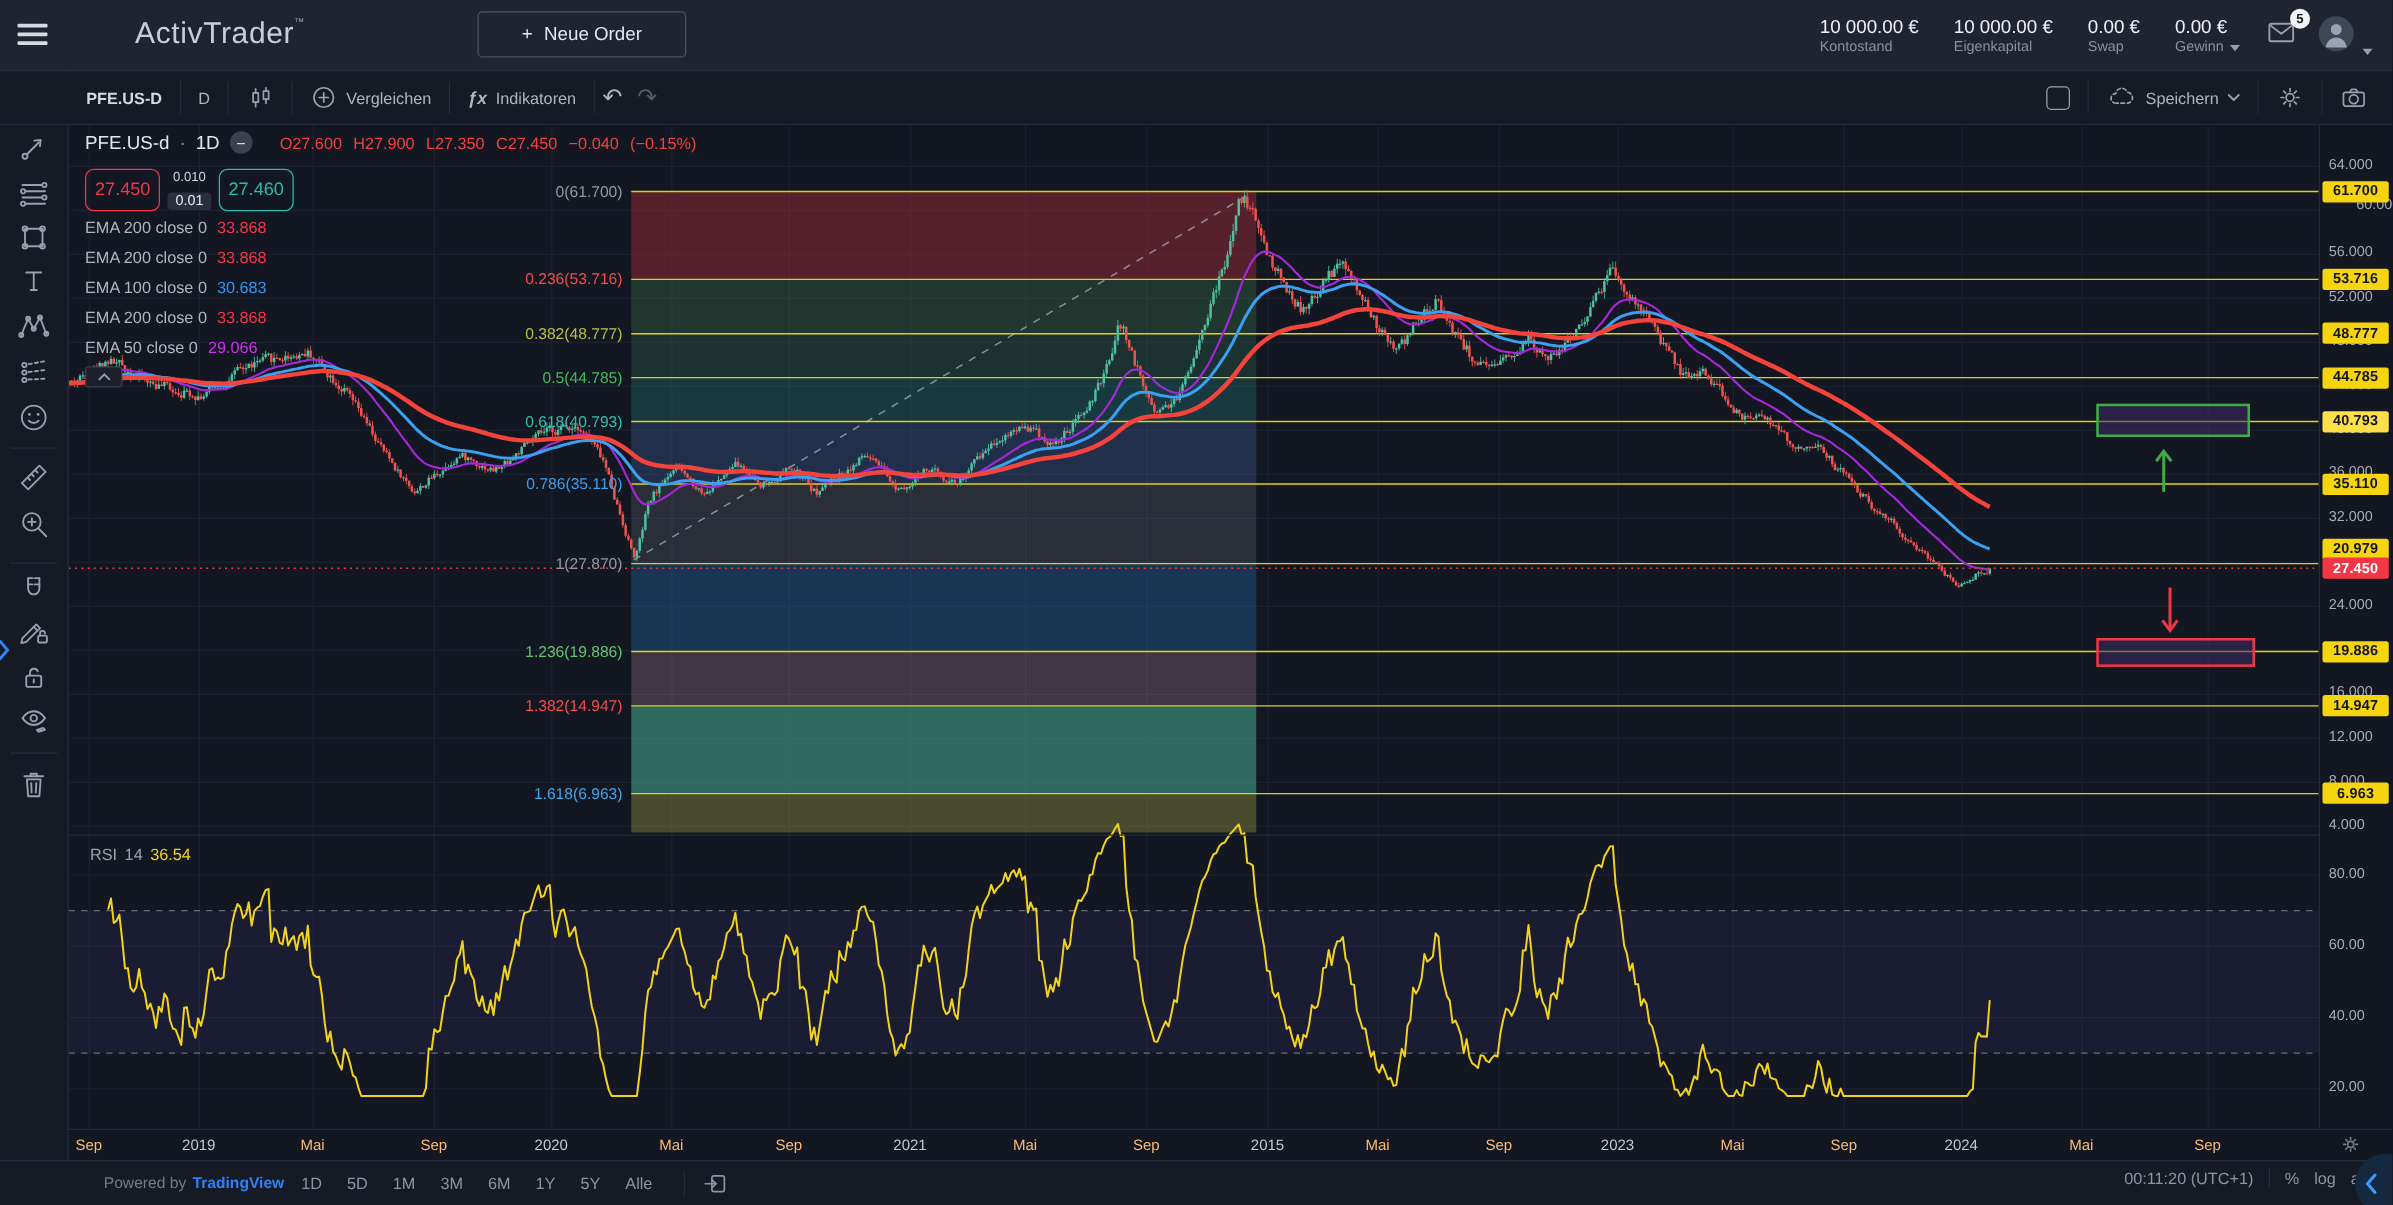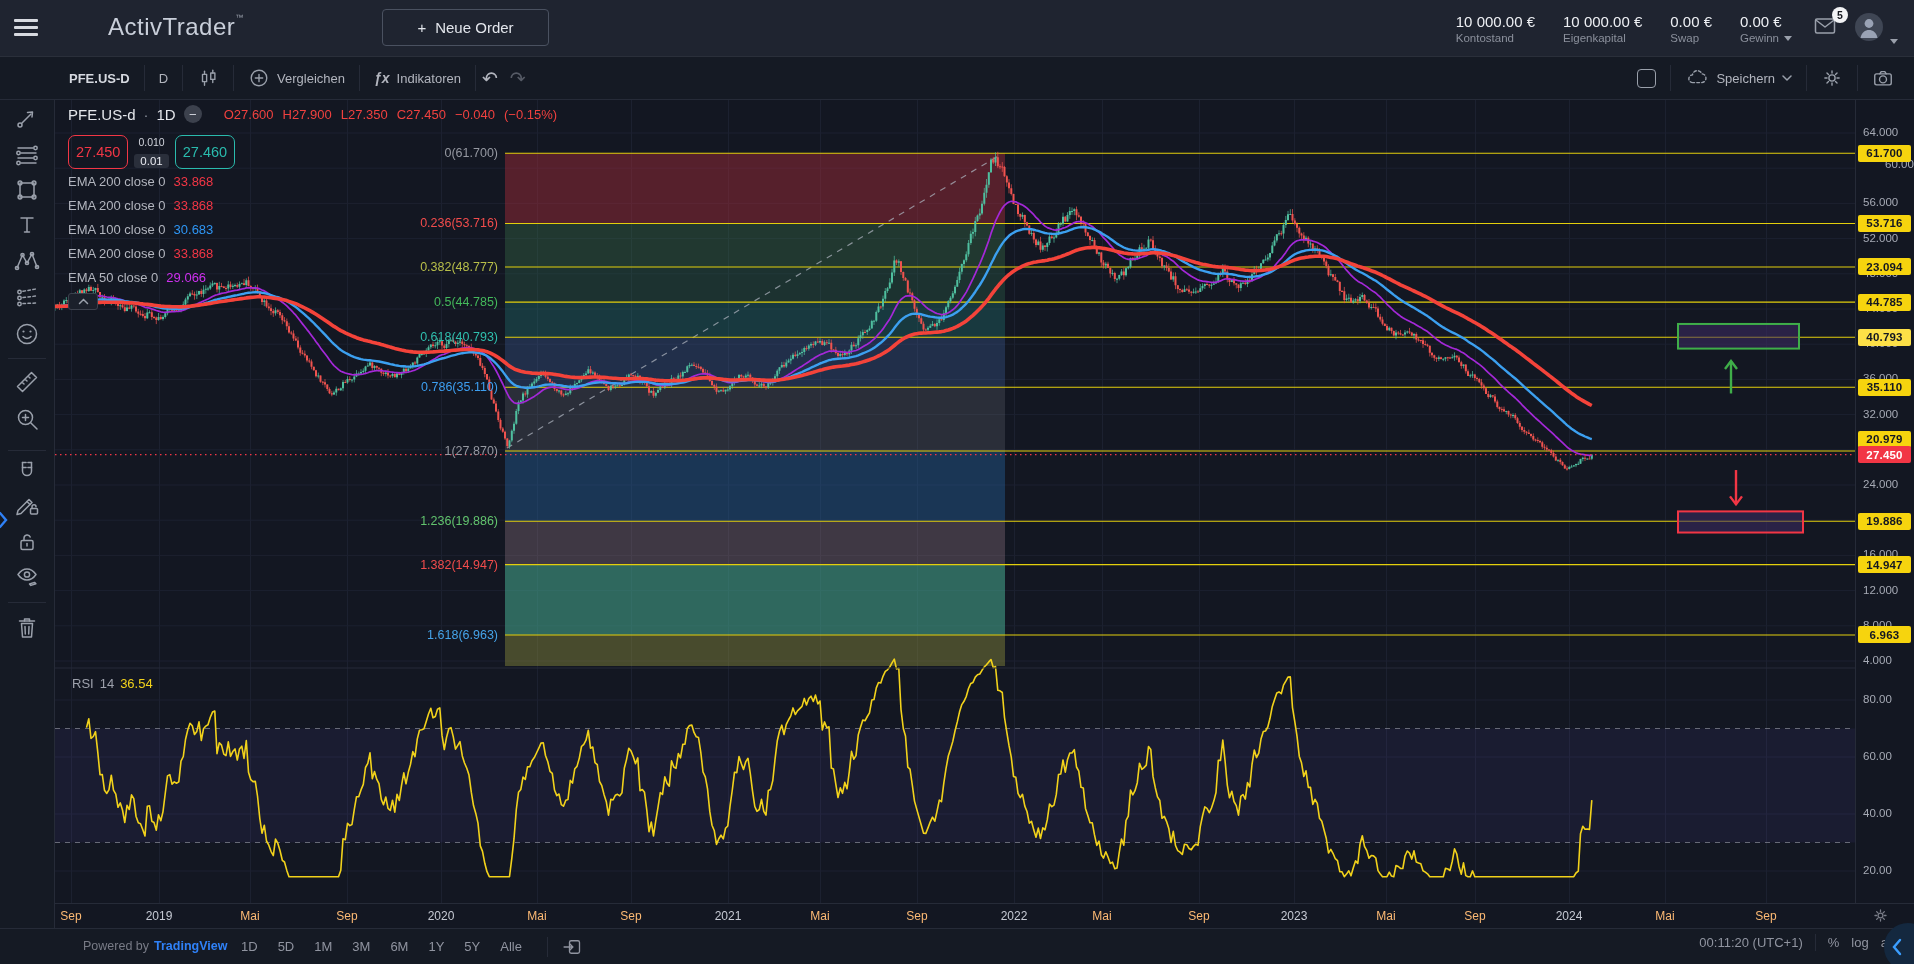--- a/index.html
+++ b/index.html
@@ -492,42 +492,42 @@
       <div class="ax-lbl" style="top: 448.4px;">16.000</div>
       <div class="ax-lbl" style="top: 483.6px;">12.000</div>
       <div class="ax-lbl" style="top: 518.8px;">8.000</div>
       <div class="ax-lbl" style="top: 554px;">4.000</div>
       <div class="ax-lbl" style="top: 593px;">80.00</div>
       <div class="ax-lbl" style="top: 650px;">60.00</div>
       <div class="ax-lbl" style="top: 707px;">40.00</div>
       <div class="ax-lbl" style="top: 764px;">20.00</div>
       <div class="badge" style="top: 44.74px; background: rgb(246, 212, 14);">61.700</div>
       <div class="badge" style="top: 114.999px; background: rgb(246, 212, 14);">53.716</div>
-      <div class="badge" style="top: 158.462px; background: rgb(246, 212, 14);">23.094</div>
+      <div class="badge" style="top: 158.462px; background: rgb(246, 212, 14);">48.777</div>
       <div class="badge" style="top: 193.592px; background: rgb(246, 212, 14);">44.785</div>
       <div class="badge" style="top: 228.722px; background: #fde047;">40.793</div>
       <div class="badge" style="top: 278.732px; background: rgb(246, 212, 14);">35.110</div>
       <div class="badge" style="top: 330.944px; background: rgb(246, 212, 14);">20.979</div>
       <div class="badge" style="top: 412.703px; background: rgb(246, 212, 14);">19.886</div>
       <div class="badge" style="top: 456.166px; background: rgb(246, 212, 14);">14.947</div>
       <div class="badge" style="top: 526.426px; background: rgb(246, 212, 14);">6.963</div>
       <div class="badge" style="top: 346.14px; background: rgb(242, 54, 69); color: rgb(255, 255, 255);">27.450</div>
     </div>
   <div id="time-axis">
       <div class="t-lbl" style="left: 71px;">Sep</div>
       <div class="t-lbl year" style="left: 159px;">2019</div>
       <div class="t-lbl" style="left: 250px;">Mai</div>
       <div class="t-lbl" style="left: 347px;">Sep</div>
       <div class="t-lbl year" style="left: 441px;">2020</div>
       <div class="t-lbl" style="left: 537px;">Mai</div>
       <div class="t-lbl" style="left: 631px;">Sep</div>
       <div class="t-lbl year" style="left: 728px;">2021</div>
       <div class="t-lbl" style="left: 820px;">Mai</div>
       <div class="t-lbl" style="left: 917px;">Sep</div>
-      <div class="t-lbl year" style="left: 1014px;">2022</div>
+      <div class="t-lbl year" style="left: 1014px;">2015</div>
       <div class="t-lbl" style="left: 1102px;">Mai</div>
       <div class="t-lbl" style="left: 1199px;">Sep</div>
       <div class="t-lbl year" style="left: 1294px;">2023</div>
       <div class="t-lbl" style="left: 1386px;">Mai</div>
       <div class="t-lbl" style="left: 1475px;">Sep</div>
       <div class="t-lbl year" style="left: 1569px;">2024</div>
       <div class="t-lbl" style="left: 1665px;">Mai</div>
       <div class="t-lbl" style="left: 1766px;">Sep</div>
     </div>
   <div id="axis-gear">

